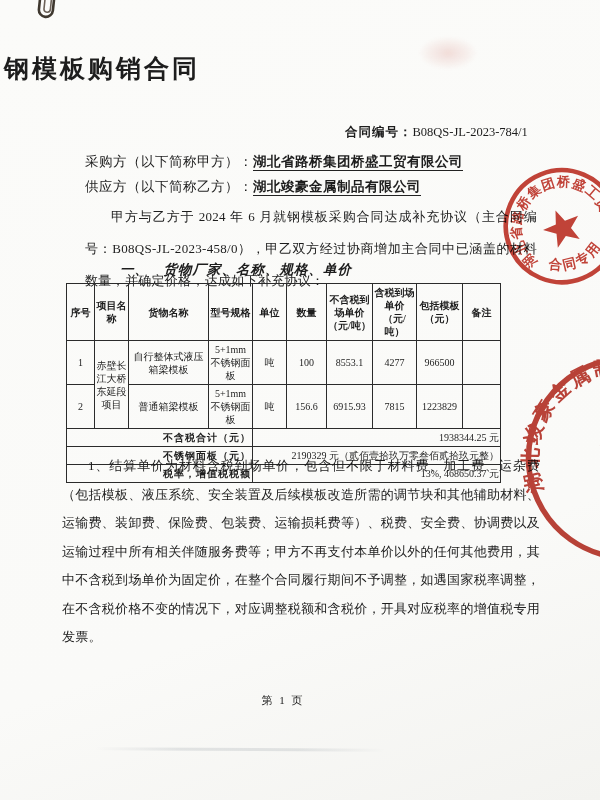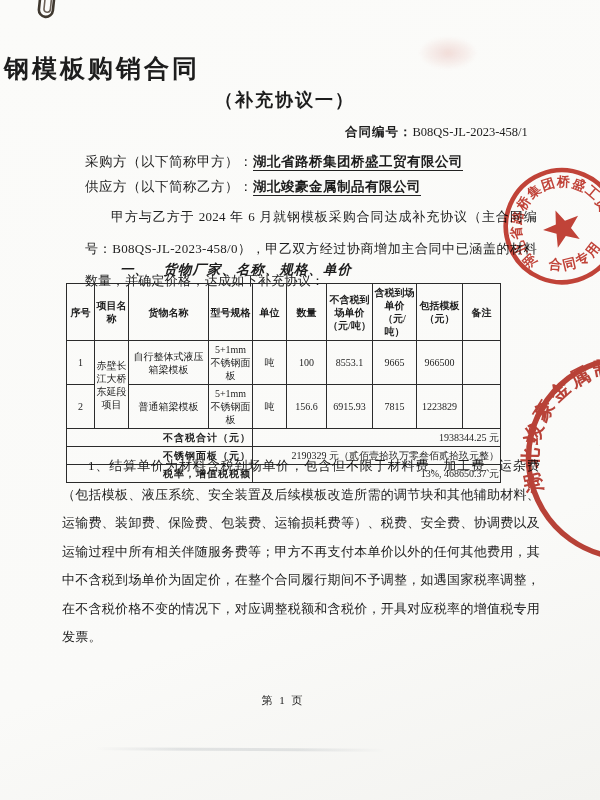--- a/index.html
+++ b/index.html
@@ -93,23 +93,22 @@
 
   <div class="scan-edge"></div>
   <div class="ghost-ink"></div>
 
   <svg class="clip" width="34" height="34" viewBox="0 0 34 34">
     <path d="M9,0 L9,18 A7,7 0 0 0 23,18 L23,2" fill="none" stroke="#3f382f" stroke-width="2.6" stroke-linecap="round"></path>
     <path d="M14,0 L14,17 A3.2,3.2 0 0 0 20.4,17 L20.4,3" fill="none" stroke="#6b6158" stroke-width="1.6" stroke-linecap="round"></path>
   </svg>
 
   <div class="title">钢模板购销合同</div>
-  <div class="subtitle">（补充协议一）</div>
   <div class="contract-no">
-    <span class="lbl">合同编号：</span><span>B08QS-JL-2023-458/1</span>
+    <span class="lbl">合同编号：</span><span>B08QS-JL-2023-784/1</span>
   </div>
 
   <div class="party supplier">
     <span>供应方（以下简称乙方）：</span><span class="name">湖北竣豪金属制品有限公司</span>
   </div>
   <div class="party buyer">
     <span>采购方（以下简称甲方）：</span><span class="name">湖北省路桥集团桥盛工贸有限公司</span>
   </div>
 
   <div class="preamble">甲方与乙方于 2024 年 6 月就钢模板采购合同达成补充协议（主合同编号：B08QS-JL-2023-458/0），甲乙双方经过协商增加主合同中已涵盖的材料数量，并确定价格，达成如下补充协议：</div>
@@ -143,21 +142,21 @@
       <td>备注</td>
     </tr>
     <tr class="r1">
       <td>1</td>
       <td rowspan="2">赤壁长江大桥东延段项目</td>
       <td>自行整体式液压箱梁模板</td>
       <td>5+1mm 不锈钢面板</td>
       <td>吨</td>
       <td>100</td>
       <td>8553.1</td>
-      <td>9665</td>
+      <td>4277</td>
       <td>966500</td>
       <td></td>
     </tr>
     <tr class="r2">
       <td>2</td>
       <td>普通箱梁模板</td>
       <td>5+1mm 不锈钢面板</td>
       <td>吨</td>
       <td>156.6</td>
       <td>6915.93</td>

